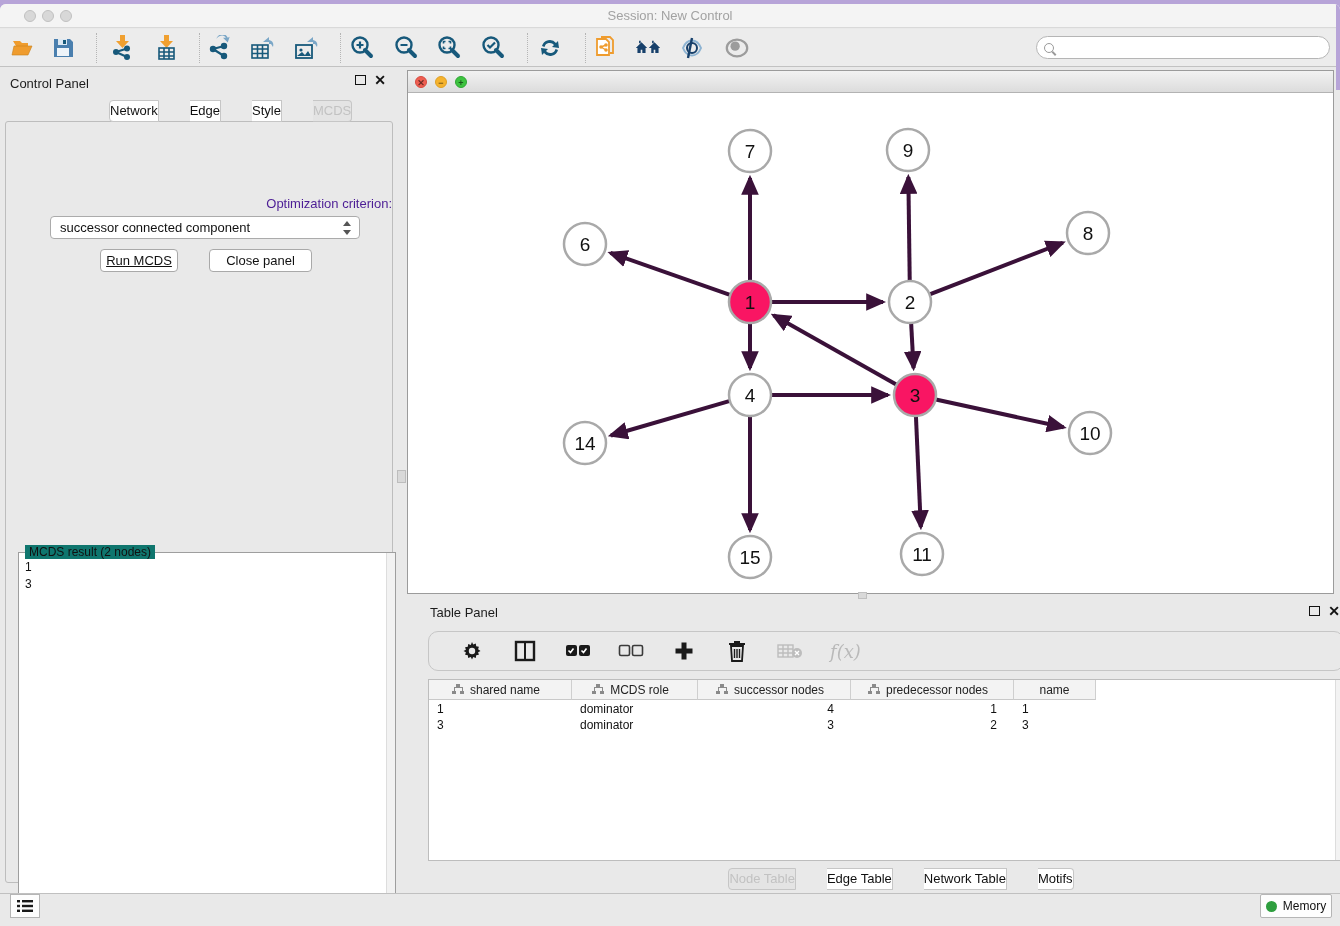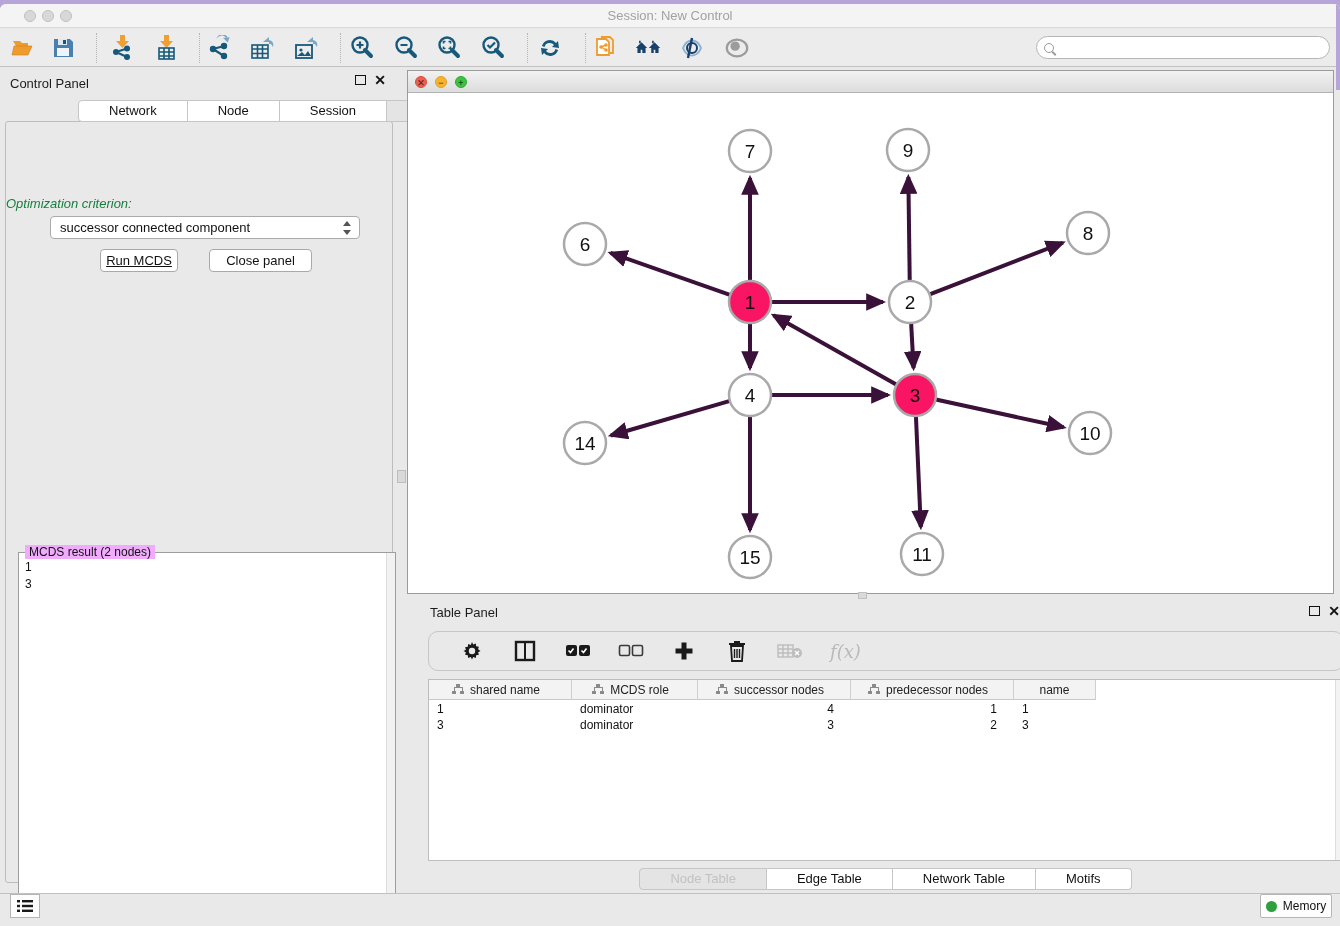--- a/index.html
+++ b/index.html
@@ -33,45 +33,45 @@
                   font-size:12px; padding:0 6px; }
 
   
   .control-panel { position:absolute; left:0; top:63px; width:398px; height:830px; }
   .cp-title { position:absolute; left:10px; top:9px; font-size:13px; color:#1c1c1c; }
   .panel-float { width:11px; height:10px; border:1.6px solid #111; display:inline-block; }
   .panel-close { font-size:14px; font-weight:bold; color:#111; line-height:10px; }
   .cp-icons { position:absolute; right:12px; top:8px; display:flex; gap:8px; align-items:center; }
 
   .cp-tabs { position:absolute; left:78px; top:33px; display:flex; }
-  .tab { height:22px; line-height:20px; padding:0 30px; font-size:13px; background:#fff;
-         border:1px solid #c6c6c6; border-left:none; color:#111; cursor:default; }
+  .tab { height:22px; line-height:20px; padding:0 0; font-size:13px; background:#fff;
+         border:1px solid #c6c6c6; border-left:none; color:#111; cursor:default;margin-left:31px; }
   .tab:first-child { border-left:1px solid #c6c6c6; border-radius:4px 0 0 4px; }
   .tab.last { border-radius:0 4px 4px 0; }
   .tab.selected { background:#e4e4e4; color:#c2c2c2; }
 
   .cp-body { position:absolute; left:5px; top:54px; width:388px; height:762px;
              border:1px solid #bdbdbd; border-radius:3px; background:#e9e9e9; }
-  .opt-label { position:absolute; left:0; width:100%; top:74px; text-align:left; font-size:13px; color:#15803d;font-style:italic; }
+  .opt-label { position:absolute; left:0; width:100%; top:74px; text-align:right; font-size:13px; color:#4c1d95; }
   .criterion-select { position:absolute; left:44px; top:94px; width:310px; height:23px; background:#fff;
                       border:1px solid #ababab; border-radius:4px; font-size:13px; display:flex;
                       align-items:center; padding-left:9px; color:#111; }
   .stepper { position:absolute; right:6px; top:3px; width:12px; height:16px; }
   .stepper::before { content:""; position:absolute; left:2px; top:1px; border-left:4px solid transparent;
                      border-right:4px solid transparent; border-bottom:5px solid #555; }
   .stepper::after { content:""; position:absolute; left:2px; bottom:1px; border-left:4px solid transparent;
                     border-right:4px solid transparent; border-top:5px solid #555; }
   .btn { position:absolute; height:23px; background:#fff; border:1px solid #a9a9a9; border-radius:4px;
          font-size:13px; color:#111; display:flex; align-items:center; justify-content:center; cursor:default; }
   .btn-run { left:94px; top:127px; width:78px;text-decoration:underline; }
   .btn-closepanel { left:203px; top:127px; width:103px; }
 
   .result-box { position:absolute; left:12px; top:430px; width:378px; height:378px;
                 border:1px solid #9e9e9e; background:#fff; }
-  .result-legend { position:absolute; left:6px; top:-8px; background:#f0abfc; padding:0 4px;
+  .result-legend { position:absolute; left:6px; top:-8px; background:#0f766e; padding:0 4px;
                    font-size:12px; color:#111; }
   .result-lines { position:absolute; left:0; top:2px; right:10px; bottom:0; padding:4px 6px;
                   font-size:12px; color:#111; line-height:17px; }
   .result-scroll { position:absolute; right:0; top:0; width:9px; height:100%;
                    background:#f2f2f2; border-left:1px solid #ddd; }
 
   .v-divider-handle { position:absolute; left:397px; top:466px; width:9px; height:13px;
                       background:#d9d9d9; border:1px solid #bdbdbd; }
 
   
@@ -289,22 +289,22 @@
         <div class="result-legend">MCDS result (2 nodes)</div>
         <div class="result-lines">
           <div>1</div>
           <div>3</div>
         </div>
         <div class="result-scroll"></div>
       </div>
     </div>
     <div class="cp-tabs">
       <span class="tab">Network</span>
-      <span class="tab">Node</span>
-      <span class="tab">Session</span>
+      <span class="tab">Edge</span>
+      <span class="tab">Style</span>
       <span class="tab last selected">MCDS</span>
     </div>
   </div>
 
   <div class="v-divider-handle"></div>
 
   <div class="net-window">
     <div class="net-titlebar">
       <span class="nt-light" style="left:7px;background:#ee5f52;border:1px solid #d94a3f">✕</span>
       <span class="nt-light" style="left:27px;background:#f5b32e;border:1px solid #dfa024">−</span>

